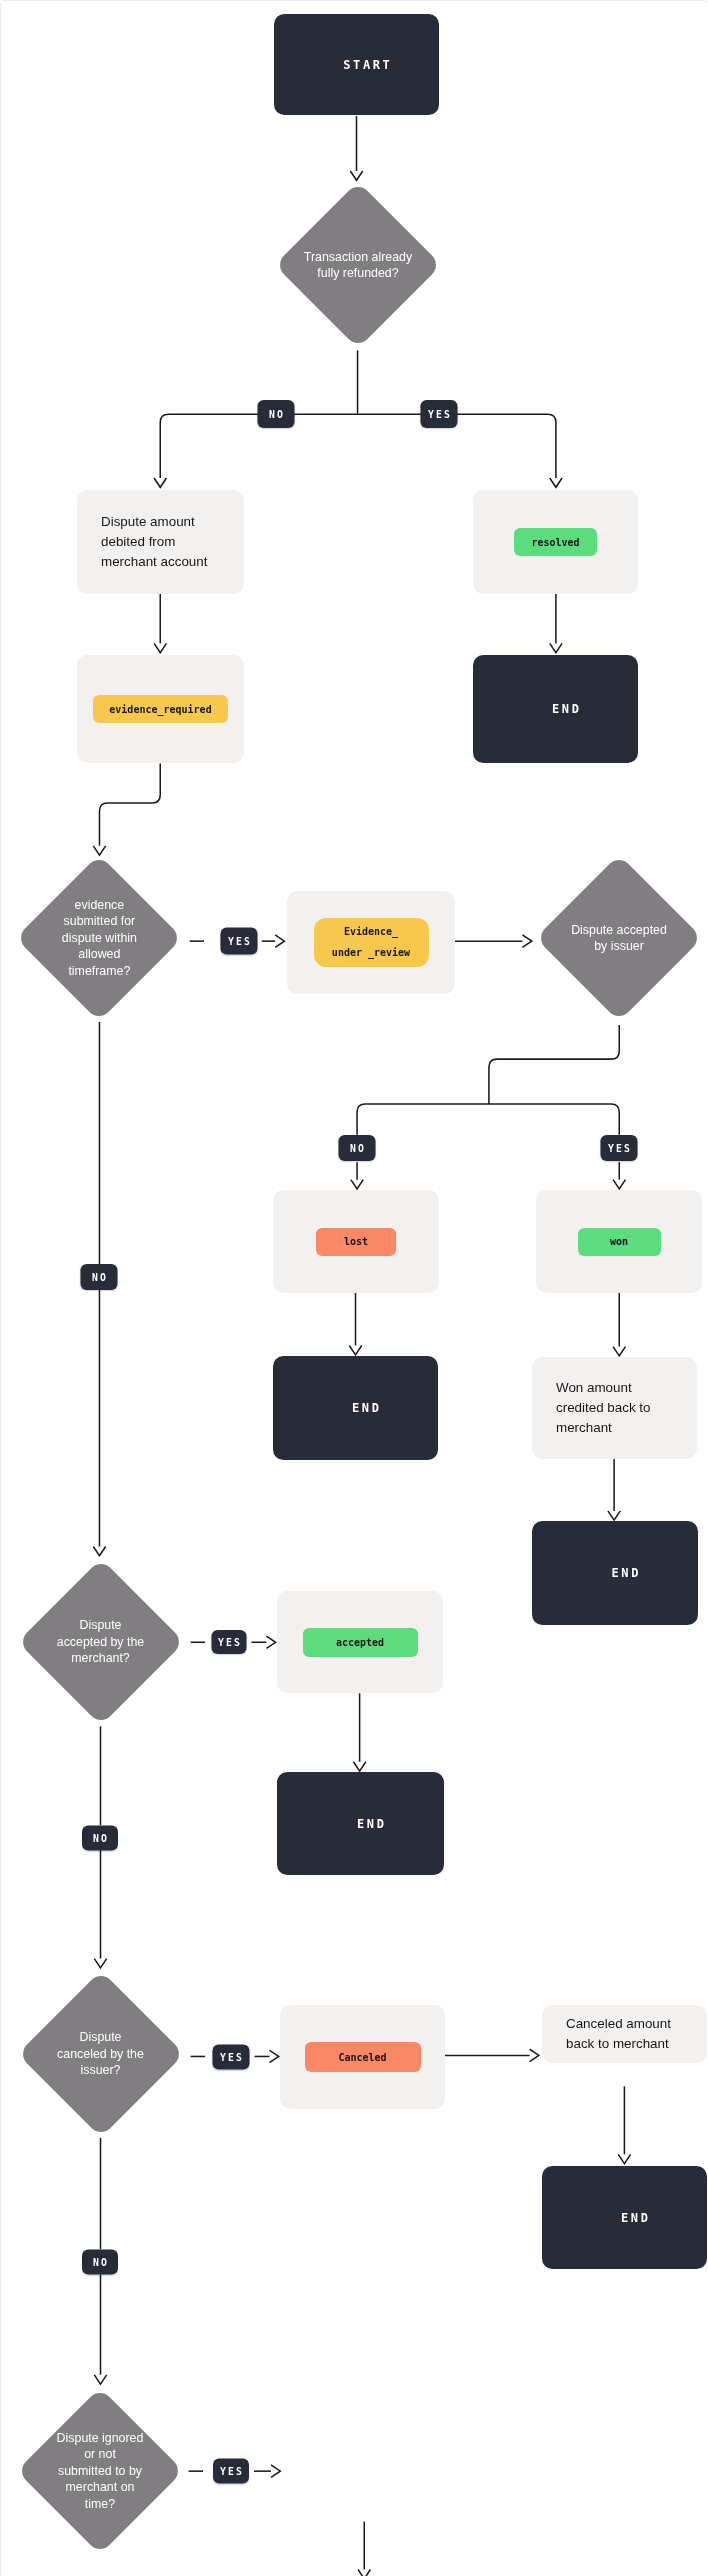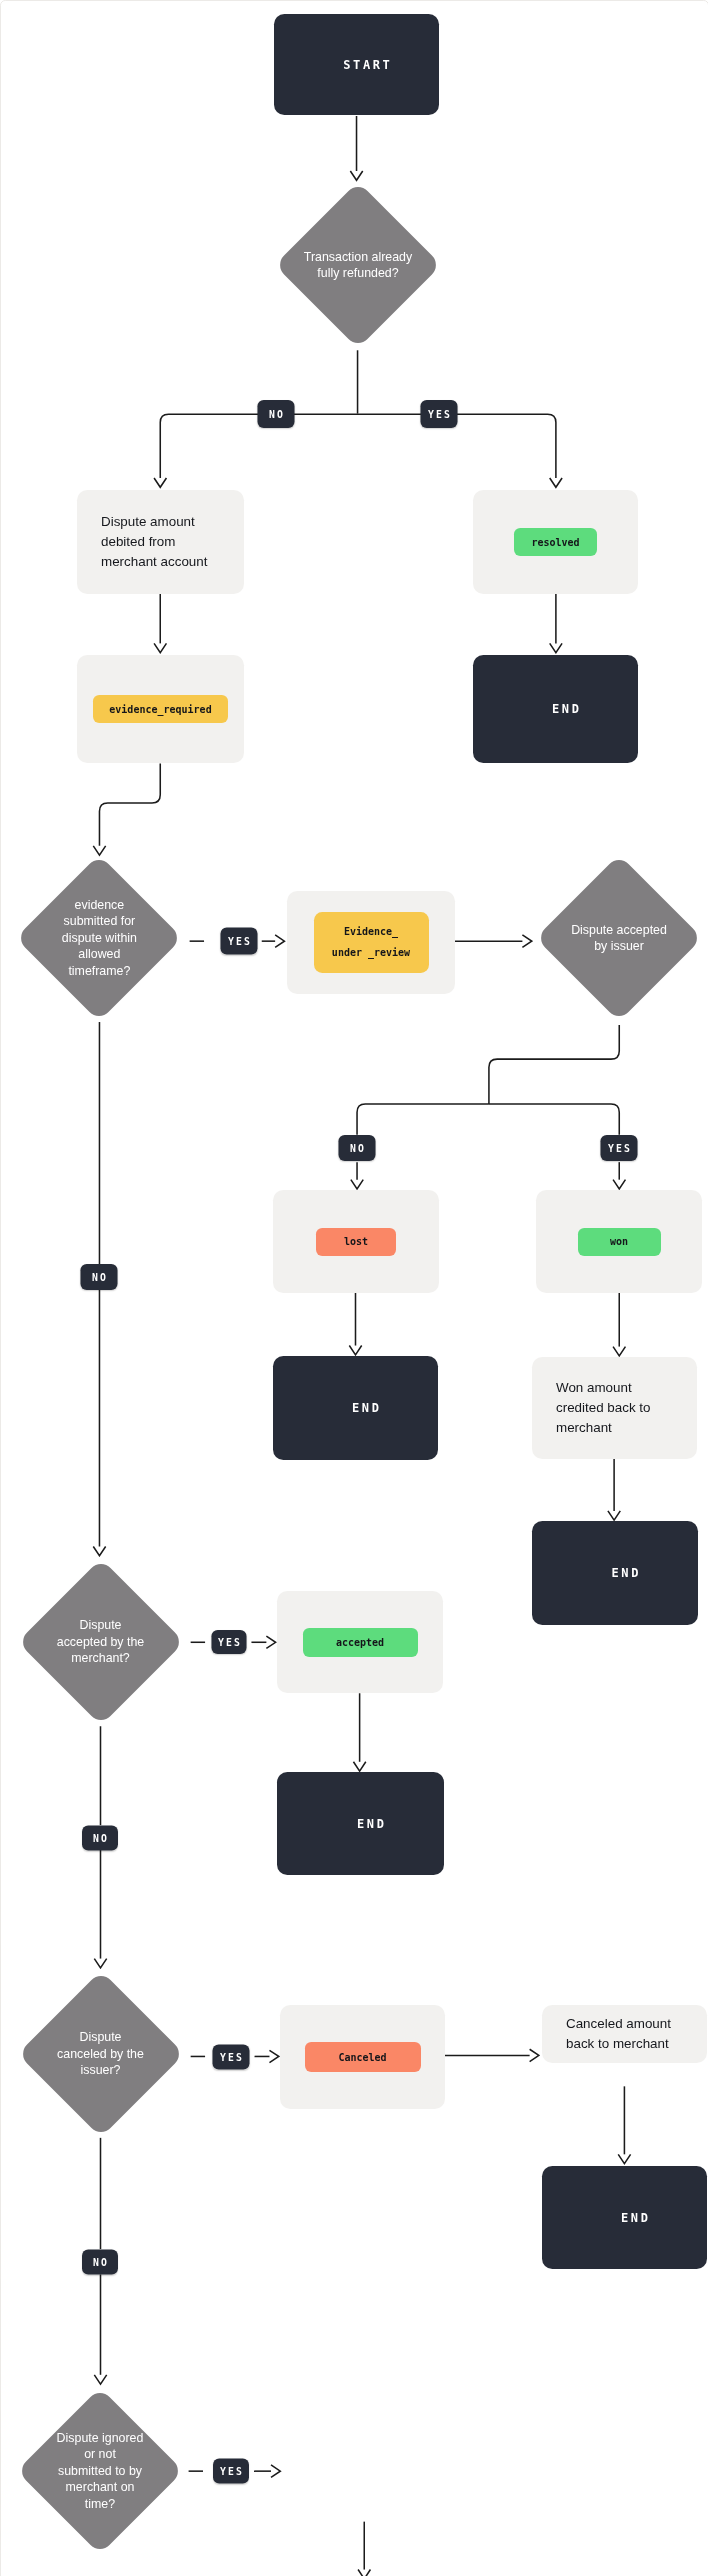--- a/index.html
+++ b/index.html
@@ -152,21 +152,21 @@
       <div>allowed</div>
       <div>timeframe?</div>
     </span>
   </div>
 
   <div class="decision-badge" style="left:238px;top:940px;width:37px;height:27px;">
     <span>YES</span>
   </div>
 
   <div class="node light-box" style="left:286px;top:890px;width:168px;height:103px;">
-    <span class="status-badge badge-yellow two-line" style="width:115px;height:61px;">
+    <span class="status-badge badge-yellow two-line" style="width:115px;height:49px;border-radius:12px;">
       <div>Evidence_</div>
       <div>under _review</div>
     </span>
   </div>
 
   <div class="diamond" style="left:534px;top:853px;">
     <span class="shape"></span>
     <span class="dtext">
       <div>Dispute accepted</div>
       <div>by issuer</div>

